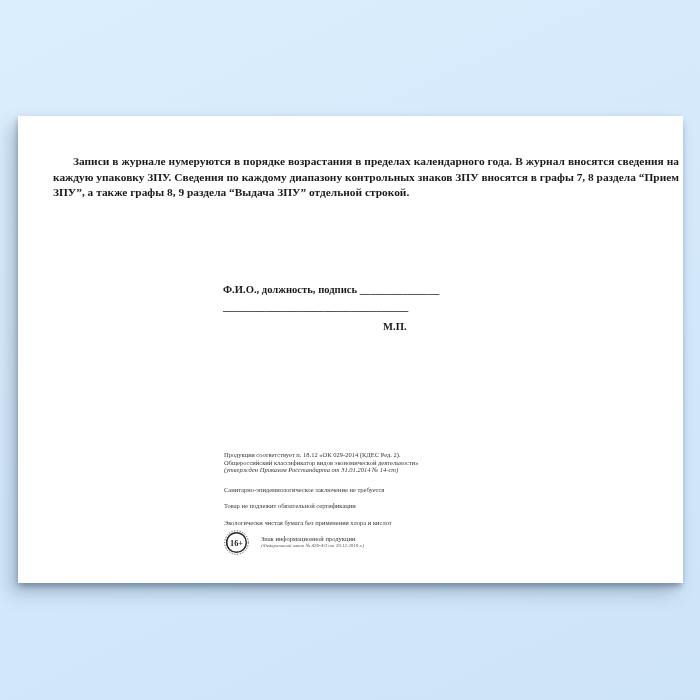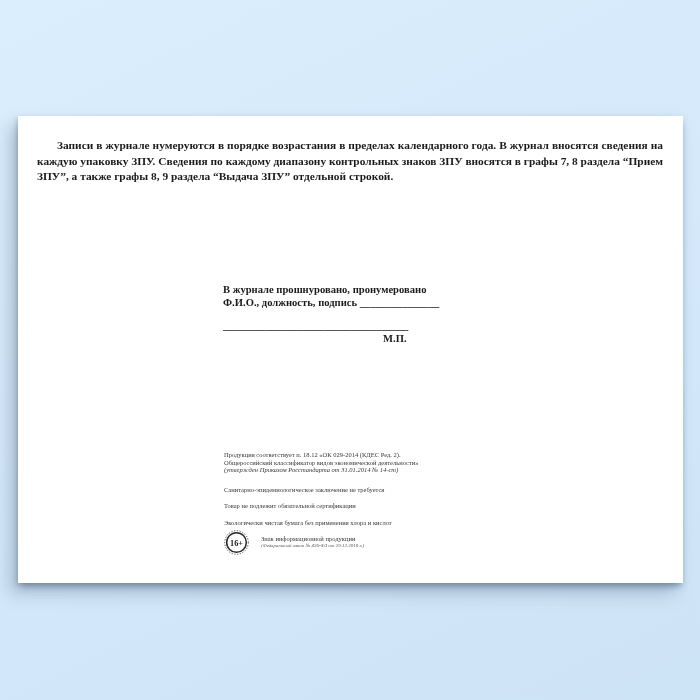--- a/index.html
+++ b/index.html
@@ -23,40 +23,41 @@
     background: #ffffff;
     box-shadow: 0 5px 7px -2px rgba(84,106,130,0.60),
                 -8px 10px 16px rgba(100,122,146,0.38),
                 -2px 2px 4px rgba(120,140,160,0.25);
   }
   .para {
     position: absolute;
     left: 19px;
     top: 22px;
     width: 626px;
-    margin: 0;
+    margin: 16px;
     font-weight: 700;
     font-size: 11.4px;
     line-height: 15.6px;
     color: #1b1b1b;
     text-align: justify;
     text-indent: 20px;
   }
   .cert {
     position: absolute;
     left: 205px;
     top: 167px;
     font-weight: 700;
     font-size: 10.6px;
     line-height: 13px;
     color: #1b1b1b;
     white-space: nowrap;
   }
-  .cert-line-last { margin-top: 10px; }
+  .cert-line-last { margin-top: 4px; }
   .stamp {
+    margin-top: 7px;
     margin-left: 160px;
   }
   .fine {
     position: absolute;
     left: 206px;
     top: 335px;
     font-weight: 400;
     font-size: 6.5px;
     line-height: 7.6px;
     color: #383838;
@@ -80,21 +81,20 @@
   .age-label { font-size: 6.5px; line-height: 8px; }
 </style>
 </head>
 <body>
 
 <div class="paper">
 
   <p class="para">Записи в журнале нумеруются в порядке возрастания в пределах календарного года. В журнал вносятся сведения на каждую упаковку ЗПУ. Сведения по каждому диапазону контрольных знаков ЗПУ вносятся в графы 7, 8 раздела “Прием ЗПУ”, а также графы 8, 9 раздела “Выдача ЗПУ” отдельной строкой.</p>
 
   <div class="cert">
-    <div>В журнале прошнуровано, пронумеровано</div>
     <div>Ф.И.О., должность, подпись _______________</div>
     <div class="cert-line-last">___________________________________</div>
     <div class="stamp">М.П.</div>
   </div>
 
   <div class="fine">
     <div>Продукция соответствует п. 18.12 «ОК 029-2014 (КДЕС Ред. 2).</div>
     <div>Общероссийский классификатор видов экономической деятельности»</div>
     <div class="italic">(утвержден Приказом Росстандарта от 31.01.2014 № 14-ст)</div>
 

